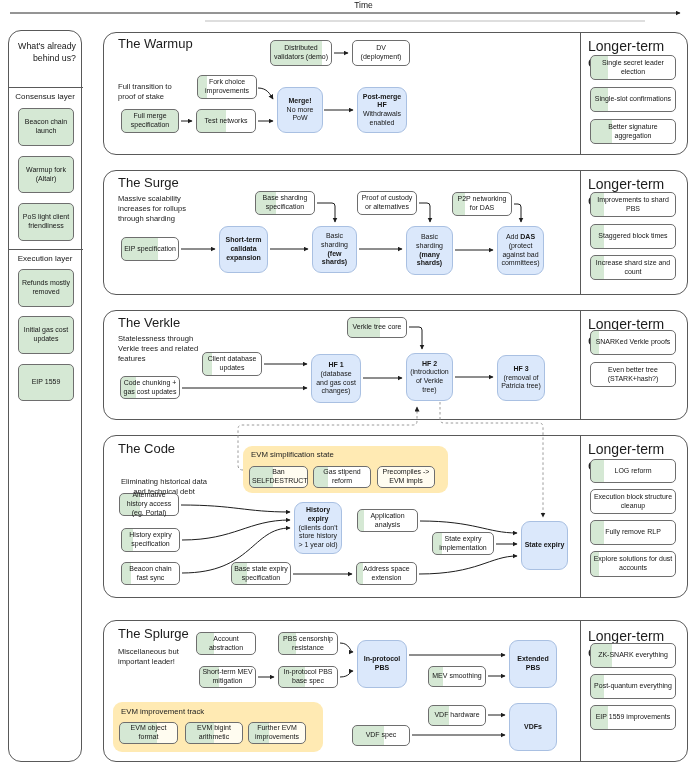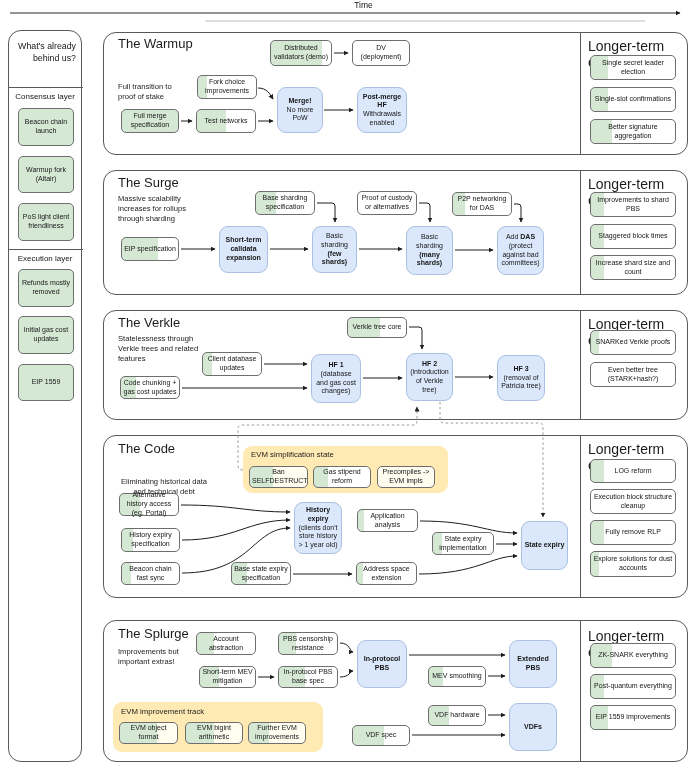--- a/index.html
+++ b/index.html
@@ -240,21 +240,21 @@
 <div class="abs box g15" style="left:590px;top:520px;width:86px;height:25px;">
     <span class="txt">Fully remove RLP</span>
   </div>
 <div class="abs box g10" style="left:590px;top:551px;width:86px;height:26px;">
     <span class="txt">Explore solutions for dust accounts</span>
   </div>
 
 <div class="abs panel" style="left:103px;top:620px;width:585px;height:142px;"></div>
 <div class="abs vdiv" style="left:580px;top:620px;height:142px;"></div>
 <div class="abs sec-title" style="left:118px;top:626px;">The Splurge</div>
-<div class="abs sec-sub" style="left:118px;top:647px;width:80px;">Improvements but important extras!</div>
+<div class="abs sec-sub" style="left:118px;top:647px;width:80px;">Miscellaneous but important leader!</div>
 <div class="abs box g30" style="left:196px;top:632px;width:60px;height:23px;">
     <span class="txt">Account abstraction</span>
   </div>
 <div class="abs box g30" style="left:278px;top:632px;width:60px;height:23px;">
     <span class="txt">PBS censorship resistance</span>
   </div>
 <div class="abs box g35" style="left:199px;top:666px;width:57px;height:22px;">
     <span class="txt">Short-term MEV mitigation</span>
   </div>
 <div class="abs box g45" style="left:278px;top:666px;width:60px;height:22px;">

